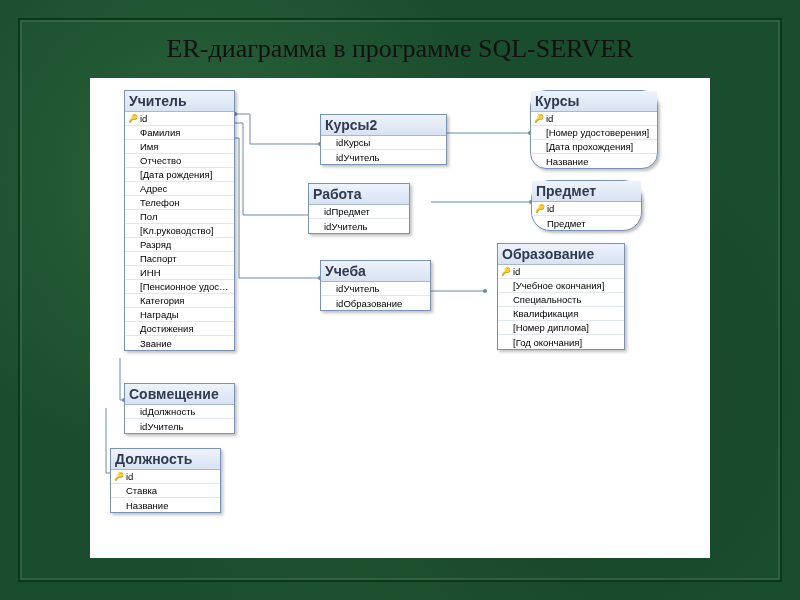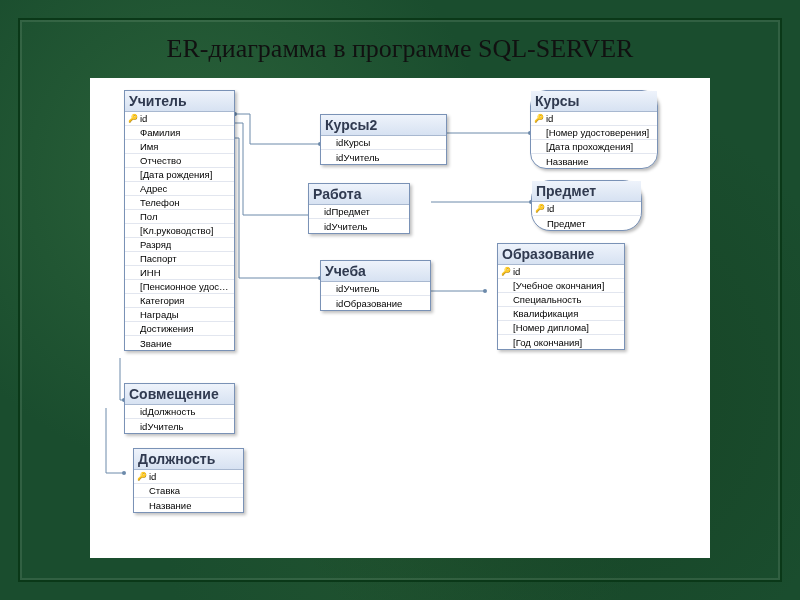--- a/index.html
+++ b/index.html
@@ -208,21 +208,21 @@
           <span class="keyico"></span>
           <span class="row-text">idДолжность</span>
         </div>
         <div class="row">
           <span class="keyico"></span>
           <span class="row-text">idУчитель</span>
         </div>
       </div>
   </div>
 
-  <div class="table" style="left:43px; top:370px; width:111px;">
+  <div class="table" style="left:20px; top:370px; width:111px;">
     <div class="table-head">Должность</div>
     <div>
         <div class="row">
           <span class="keyico">🔑</span>
           <span class="row-text">id</span>
         </div>
         <div class="row">
           <span class="keyico"></span>
           <span class="row-text">Ставка</span>
         </div>

